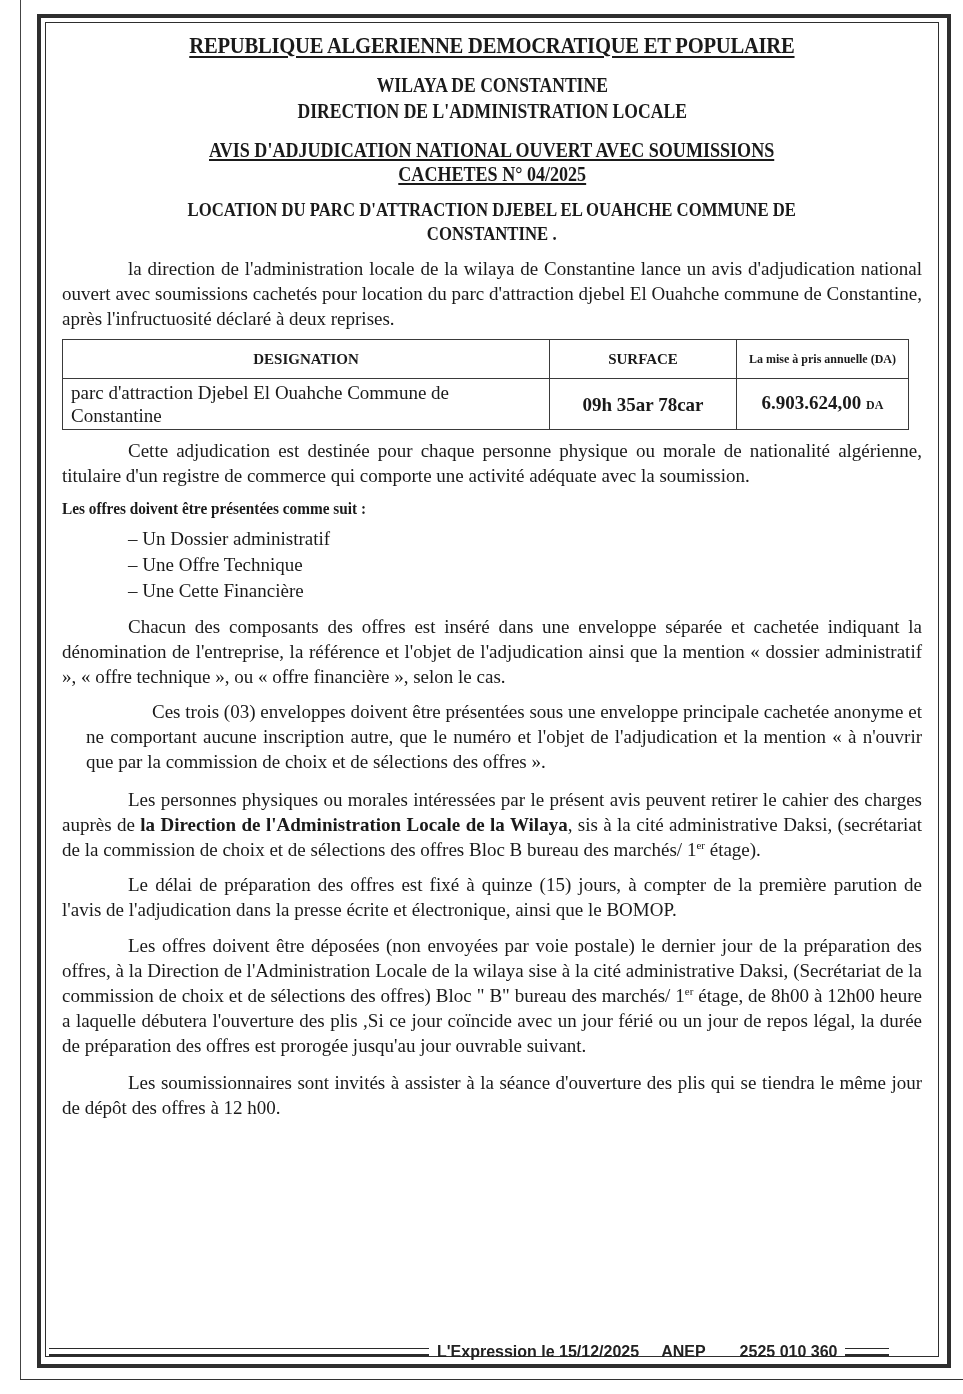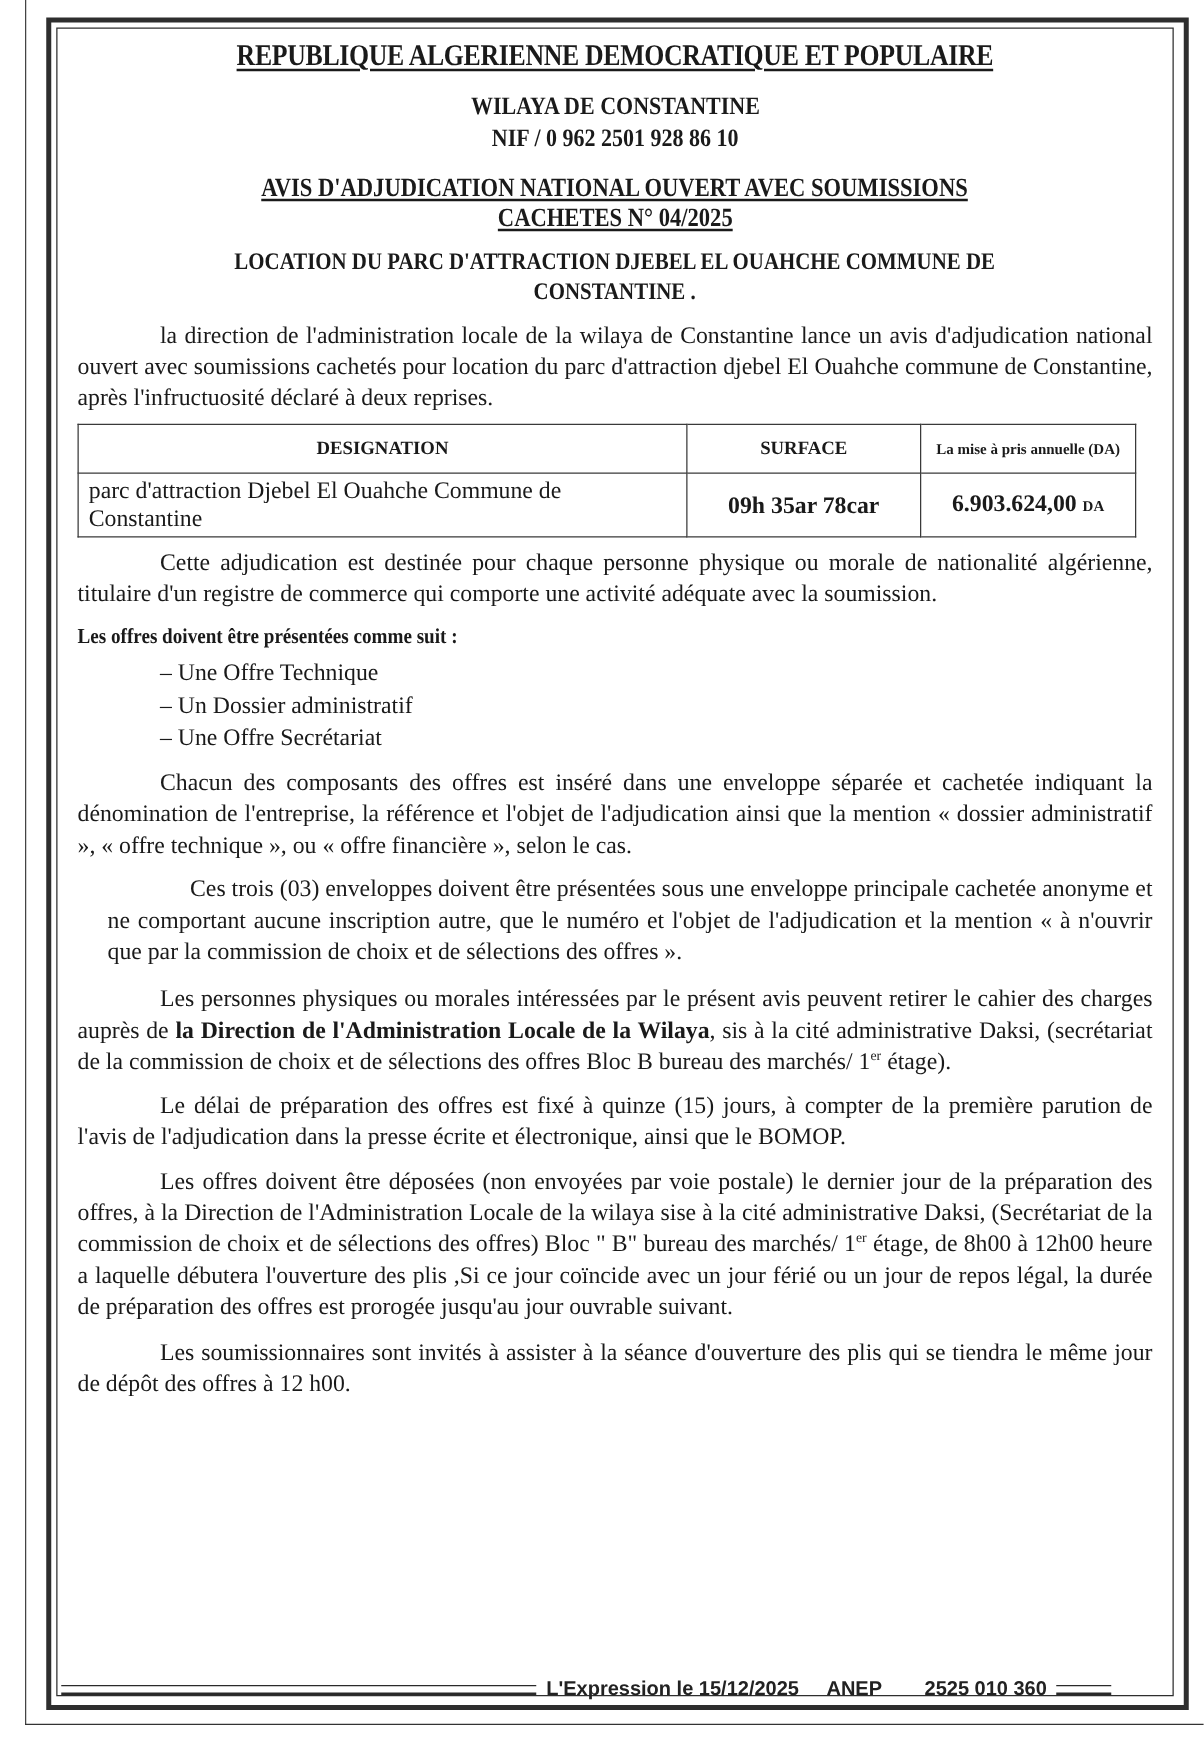--- a/index.html
+++ b/index.html
@@ -216,21 +216,21 @@
 <div class="content">
 
   <div class="h-rep">
     <span>REPUBLIQUE ALGERIENNE DEMOCRATIQUE ET POPULAIRE</span>
   </div>
 
   <div class="h-sub first">
     <span>WILAYA DE CONSTANTINE</span>
   </div>
   <div class="h-sub">
-    <span>NIF / 0 962 2501 928 86 10</span>
+    <span>DIRECTION DE L'ADMINISTRATION LOCALE</span>
   </div>
 
   <div class="h-avis">
     <span>AVIS D'ADJUDICATION NATIONAL OUVERT AVEC SOUMISSIONS</span><br>
     <span>CACHETES  N° 04/2025</span>
   </div>
 
   <div class="h-loc">
     <span>LOCATION DU PARC D'ATTRACTION  DJEBEL EL OUAHCHE COMMUNE DE</span><br>
     <span>CONSTANTINE .</span>
@@ -257,23 +257,23 @@
       </tr>
     </tbody>
   </table>
 
   <p class="para indent p2">Cette adjudication est destinée pour chaque personne physique ou morale de nationalité algérienne, titulaire d'un registre de commerce  qui comporte une activité adéquate avec la soumission.</p>
 
   <div class="offers-heading">
     <span>Les offres doivent être présentées comme suit :</span>
   </div>
   <ul class="offers">
+    <li>– Un Dossier administratif</li>
     <li>– Une Offre Technique</li>
-    <li>– Un Dossier administratif</li>
-    <li>– Une Offre Secrétariat</li>
+    <li>– Une Cette Financière</li>
   </ul>
 
   <p class="para indent p3">Chacun des composants des offres est inséré dans une enveloppe séparée et cachetée indiquant la dénomination de l'entreprise, la référence et l'objet de l'adjudication ainsi que la mention « dossier administratif », « offre technique », ou « offre financière », selon le cas.</p>
 
   <p class="para indent p4">Ces trois (03) enveloppes doivent être présentées sous une enveloppe principale cachetée anonyme et ne comportant aucune inscription autre, que le numéro et  l'objet de l'adjudication et la mention « à n'ouvrir que par la commission  de choix et de sélections des offres ».</p>
 
   <p class="para indent p5"><span>Les personnes physiques ou morales intéressées par le présent avis peuvent retirer le cahier des charges auprès de </span><span class="bold-inline">la Direction de l'Administration Locale de la Wilaya</span><span>, sis à la cité administrative Daksi, (secrétariat de la commission de choix et de sélections des offres Bloc B bureau des marchés/ 1</span><sup>er</sup><span> étage).</span></p>
 
   <p class="para indent p6">Le délai de préparation des offres est fixé à quinze (15) jours, à compter de la première parution de l'avis de l'adjudication dans la presse écrite et électronique, ainsi que le BOMOP.</p>
 

